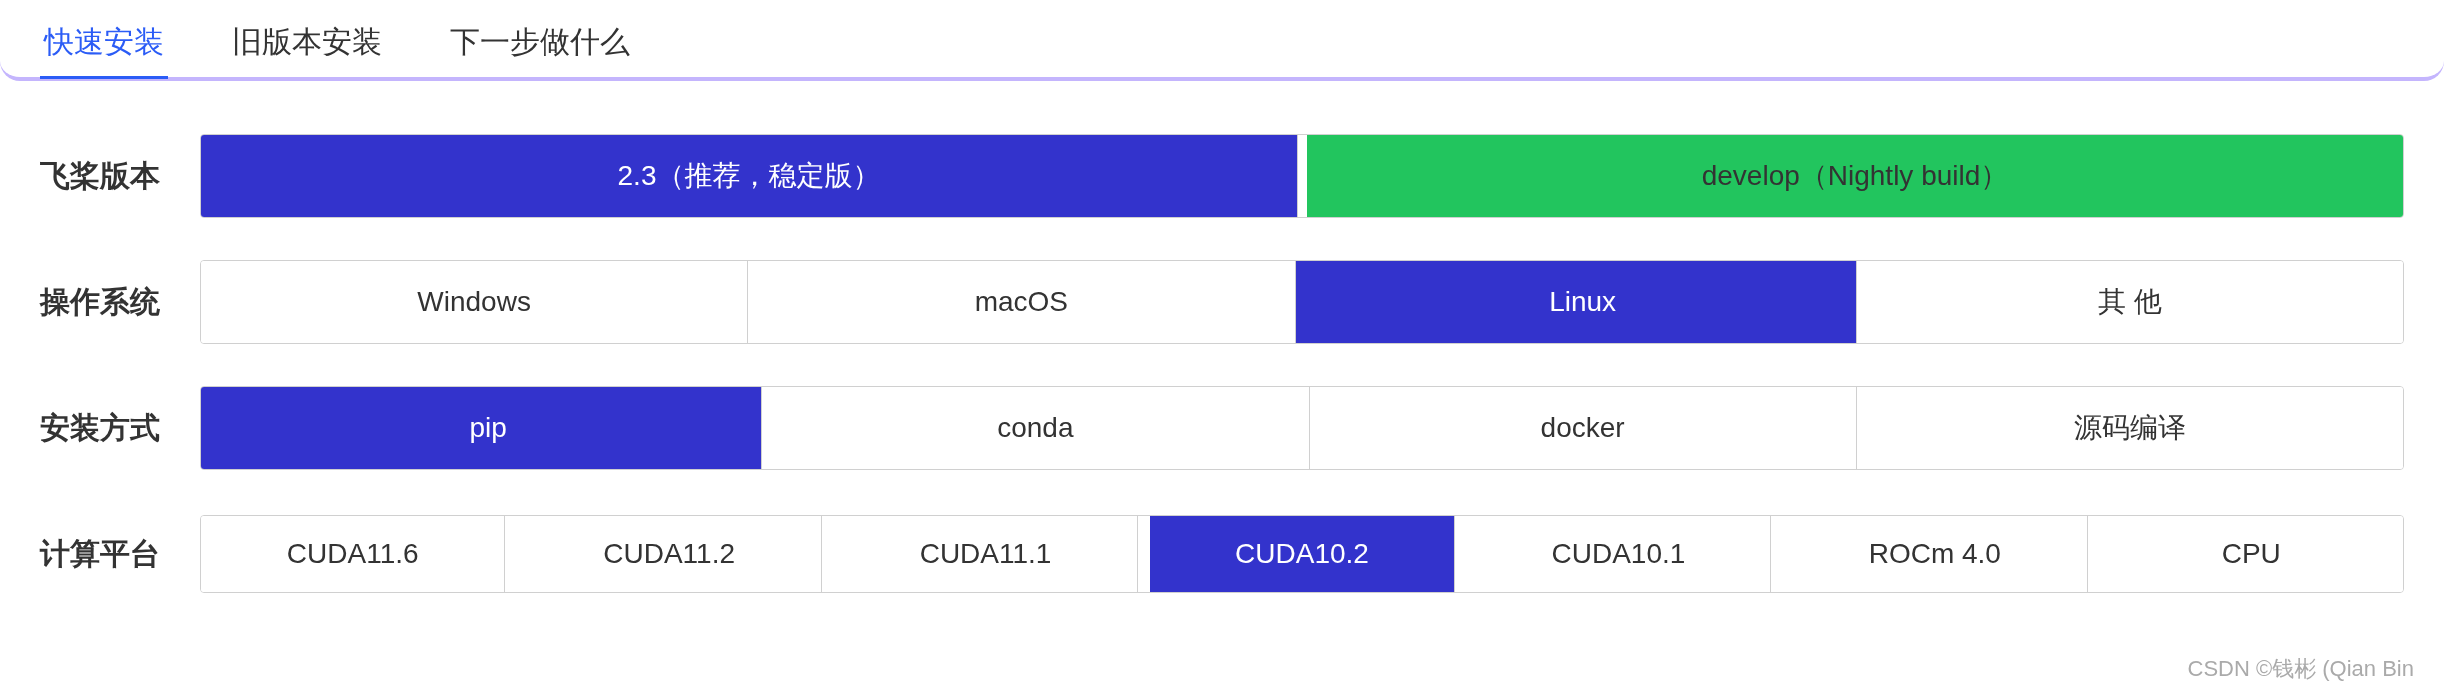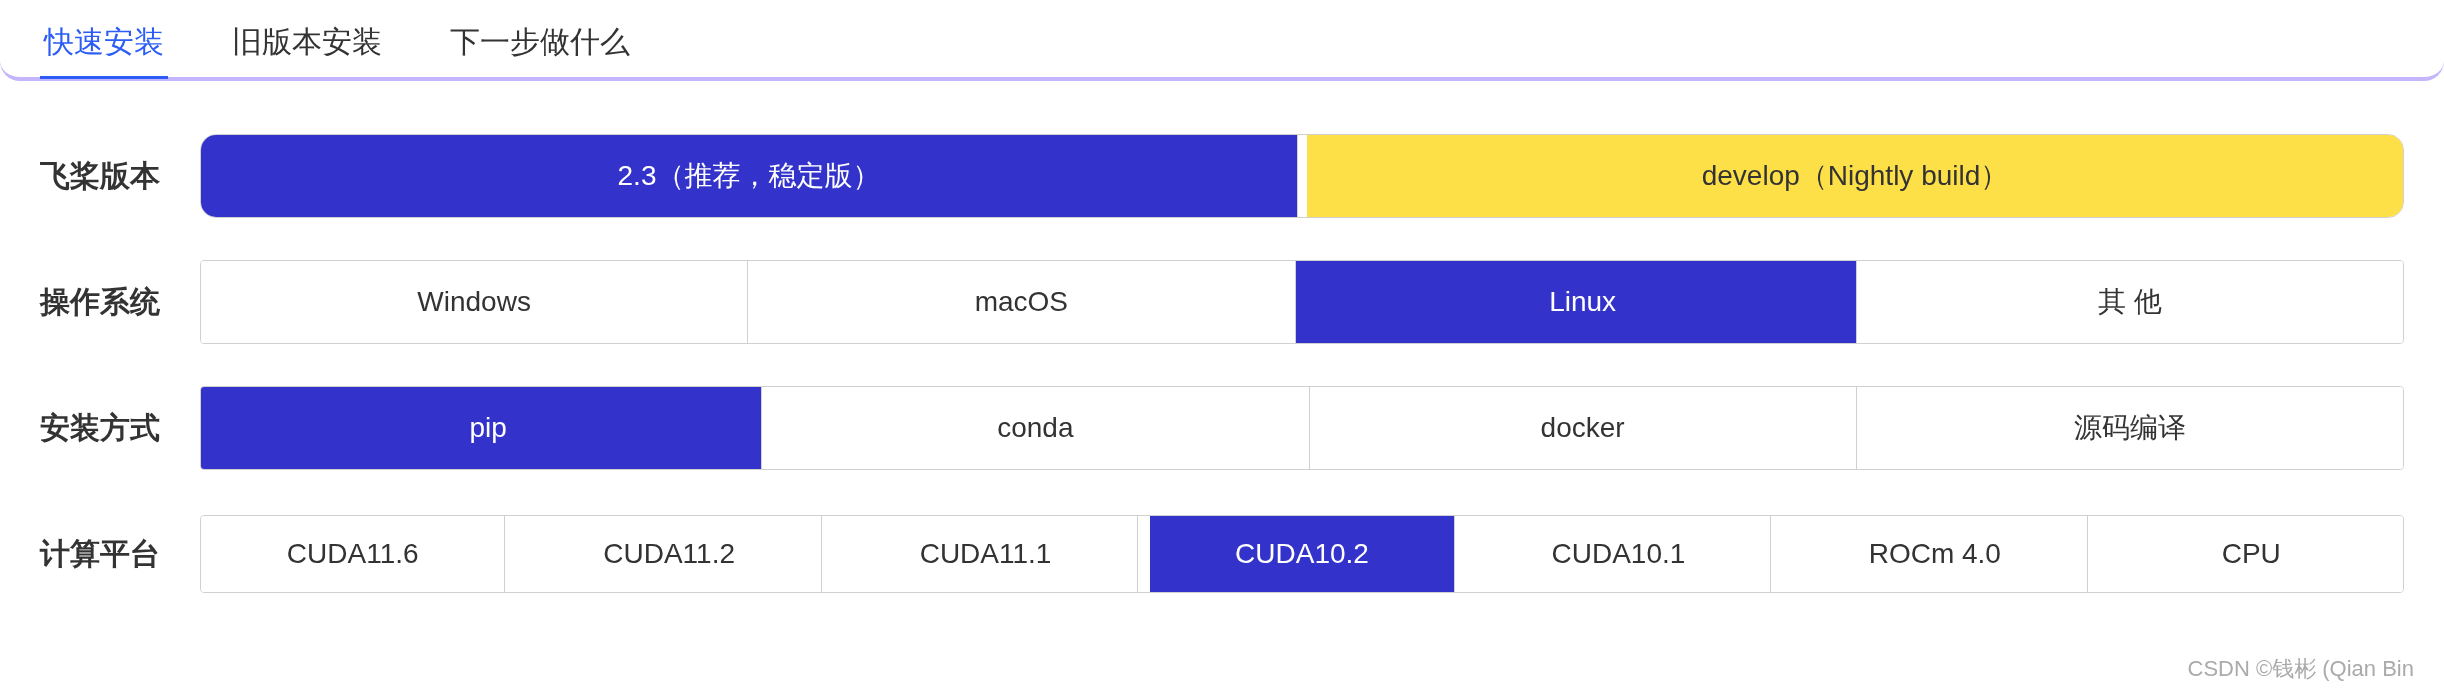--- a/index.html
+++ b/index.html
@@ -111,32 +111,32 @@
       font-weight: 500;
       padding-left: 24px;
     }
 
     
     .version-container {
       display: flex;
       flex: 1;
       gap: 9px;
       border: 1.5px solid #d0d0d0;
-      border-radius: 16px;
+      border-radius: 4px;
       overflow: hidden;
     }
 
     .version-btn {
       flex: 1;
       padding: 22px 10px;
       text-align: center;
       cursor: pointer;
       font-size: 28px;
       color: #333;
-      background: #fde047;
+      background: #22c55e;
       border: none;
       border-right: 1.5px solid #d0d0d0;
       transition: background 0.15s;
     }
 
     .version-btn:last-child {
       border-right: none;
     }
 
     .version-btn.selected {

